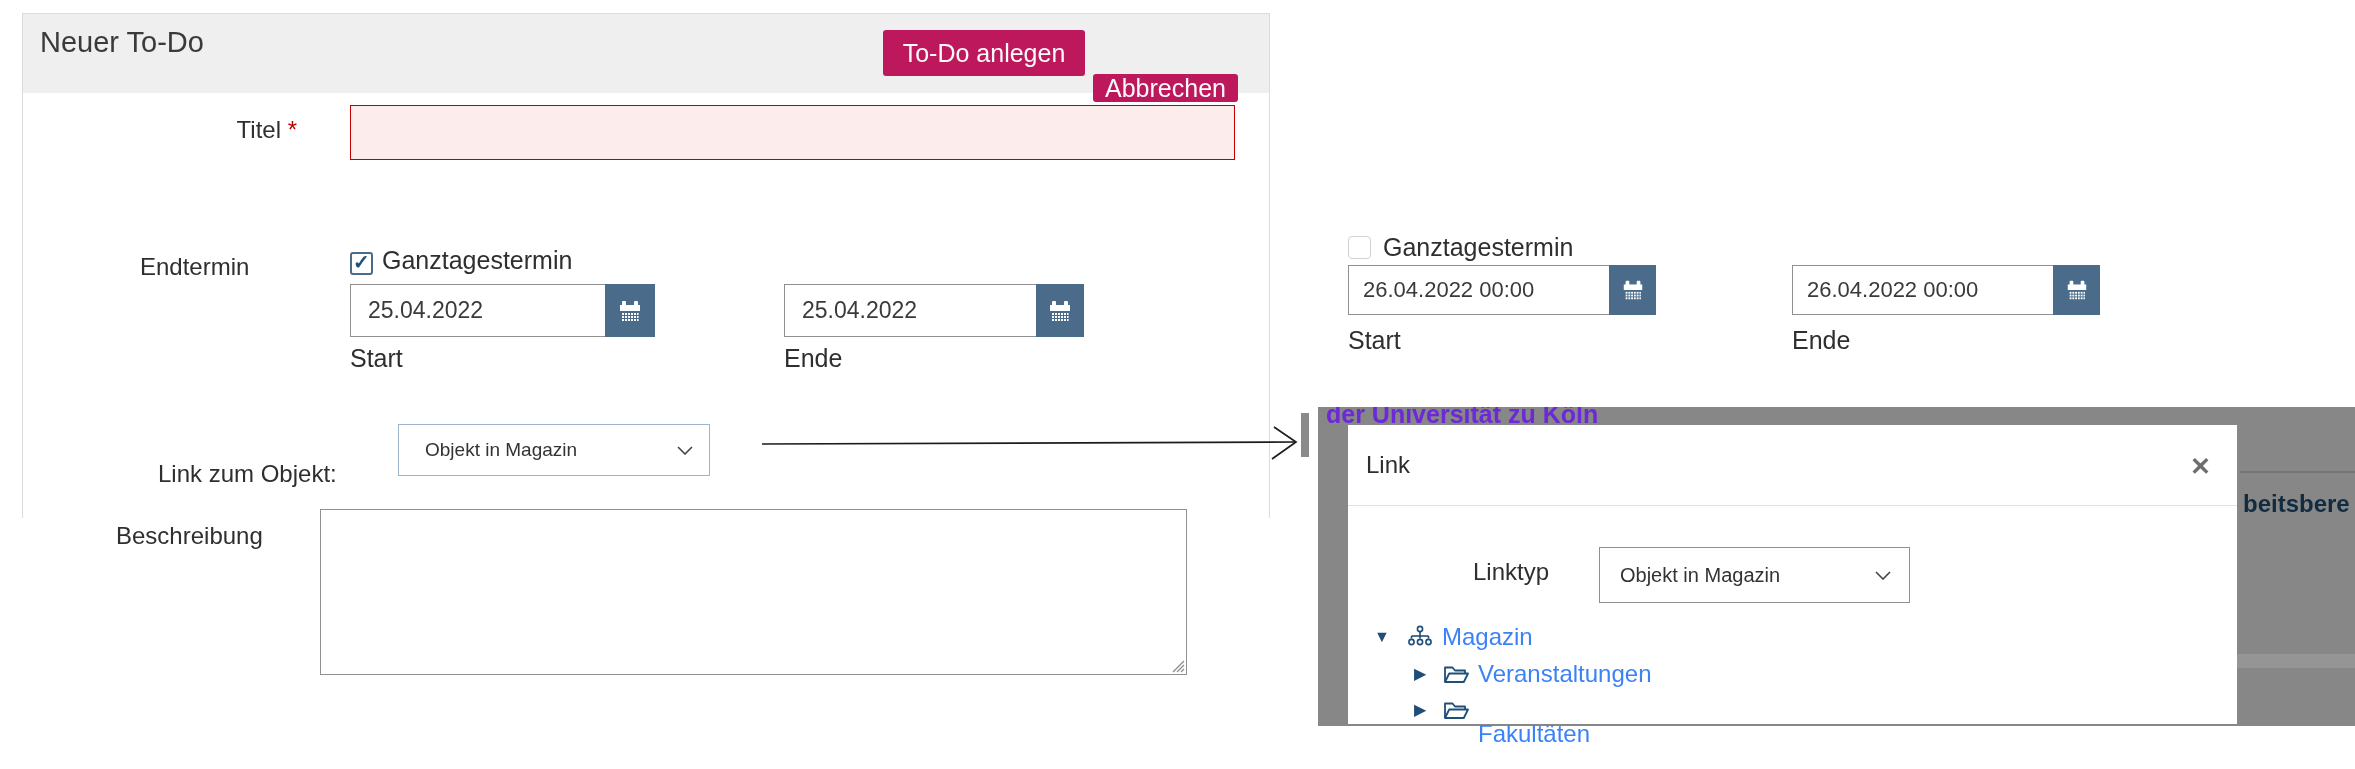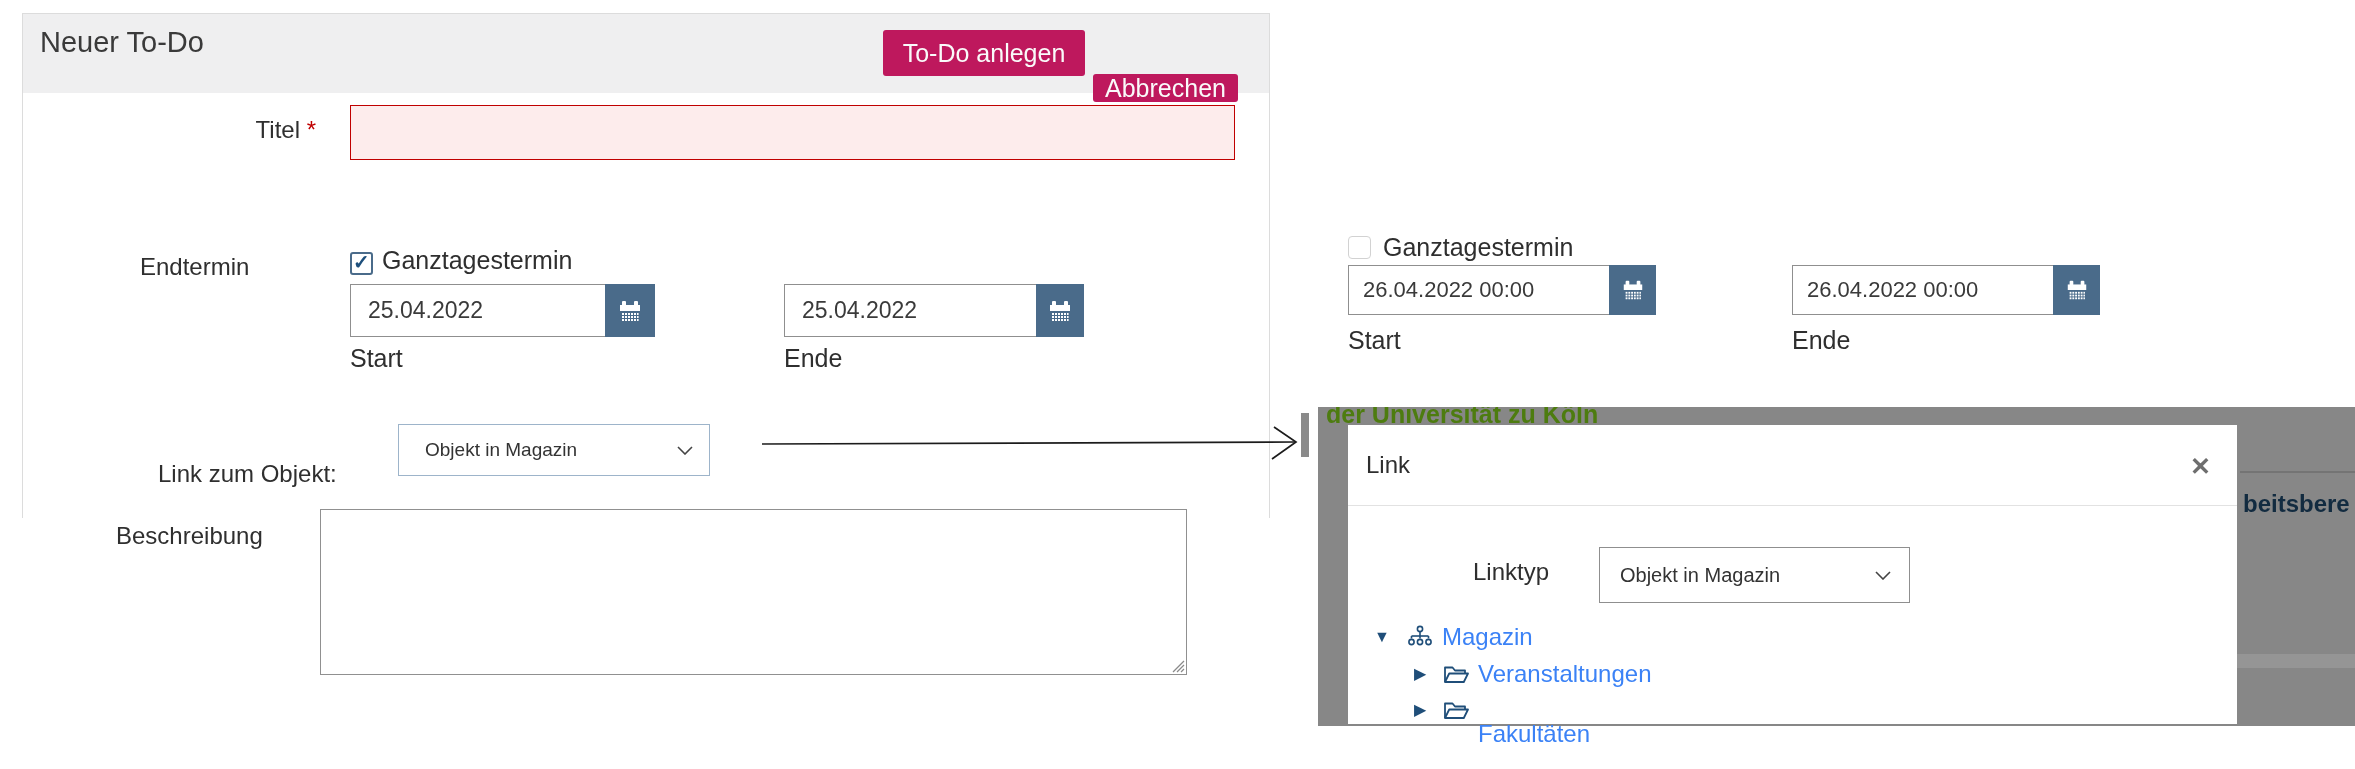--- a/index.html
+++ b/index.html
@@ -29,21 +29,21 @@
 
   <div class="abs" style="left:22px;top:13px;width:1248px;height:505px;background:#fff;border:1px solid #dcdcdc;border-bottom:none;"></div>
 
   <div class="abs" style="left:23px;top:14px;width:1246px;height:79px;background:#efeff0;"></div>
 
   <div class="abs lbl" style="left:40px;top:26px;font-size:29px;color:#3a3a3a;">Neuer To-Do</div>
 
   <button class="abs btn" style="left:883px;top:30px;width:202px;height:46px;">To-Do anlegen</button>
   <button class="abs btn" style="left:1093px;top:30px;width:145px;height:28px;margin-top:44px;">Abbrechen</button>
 
-  <div class="abs lbl" style="left:170px;top:116px;width:146px;font-size:24px;text-align:right;">
+  <div class="abs lbl" style="left:151px;top:116px;width:146px;font-size:24px;text-align:right;">
     <span>Titel</span>
     <span style="color:#c00000;">*</span>
   </div>
   <input class="abs" type="text" style="left: 350px; top: 105px; width: 885px; height: 55px; background: rgb(253, 236, 236); border: 1.5px solid rgb(192, 0, 0); font-family: inherit; font-size: 23px; padding: 0px 14px; outline: none;">
 
   <div class="abs lbl" style="left:140px;top:253px;font-size:24px;">Endtermin</div>
 
   <div class="abs checkbox" style="left:350px;top:252px;width:23px;height:23px;border:2px solid #4a6b8a;border-radius:3px;">
     <span style="font-size:20px;font-weight:bold;color:#1d4f7c;margin-top:-3px;">✓</span>
   </div>
@@ -206,21 +206,21 @@
       </svg>
     </button>
   </div>
   <div class="abs lbl" style="left:1792px;top:326px;font-size:25px;">Ende</div>
 
   <div class="abs" style="left:1301px;top:413px;width:8px;height:44px;background:#8a8a8a;z-index:1;"></div>
 
   <div class="abs" style="left:1318px;top:407px;width:1037px;height:319px;background:#878787;z-index:1;"></div>
 
   <div class="abs clip" style="left:1326px;top:407px;width:560px;height:18px;z-index:2;">
-    <div class="nowrap" style="margin-top:-7px;font-size:25px;font-weight:bold;color:#4d7c0f;">der Universität zu Köln</div>
+    <div class="nowrap" style="margin-top:-7px;font-size:25px;font-weight:bold;color:#6d28d9;">der Universität zu Köln</div>
   </div>
 
   <div class="abs" style="left:2240px;top:471px;width:115px;height:2px;background:#747474;z-index:2;"></div>
   <div class="abs clip" style="left:2243px;top:490px;width:112px;height:30px;z-index:2;">
     <div class="nowrap" style="font-size:24px;font-weight:bold;color:#122b40;">beitsbere</div>
   </div>
   <div class="abs" style="left:2237px;top:654px;width:118px;height:14px;background:#959595;z-index:2;"></div>
 
   <div class="abs" style="left:1348px;top:425px;width:889px;height:299px;background:#fff;z-index:3;">
 

